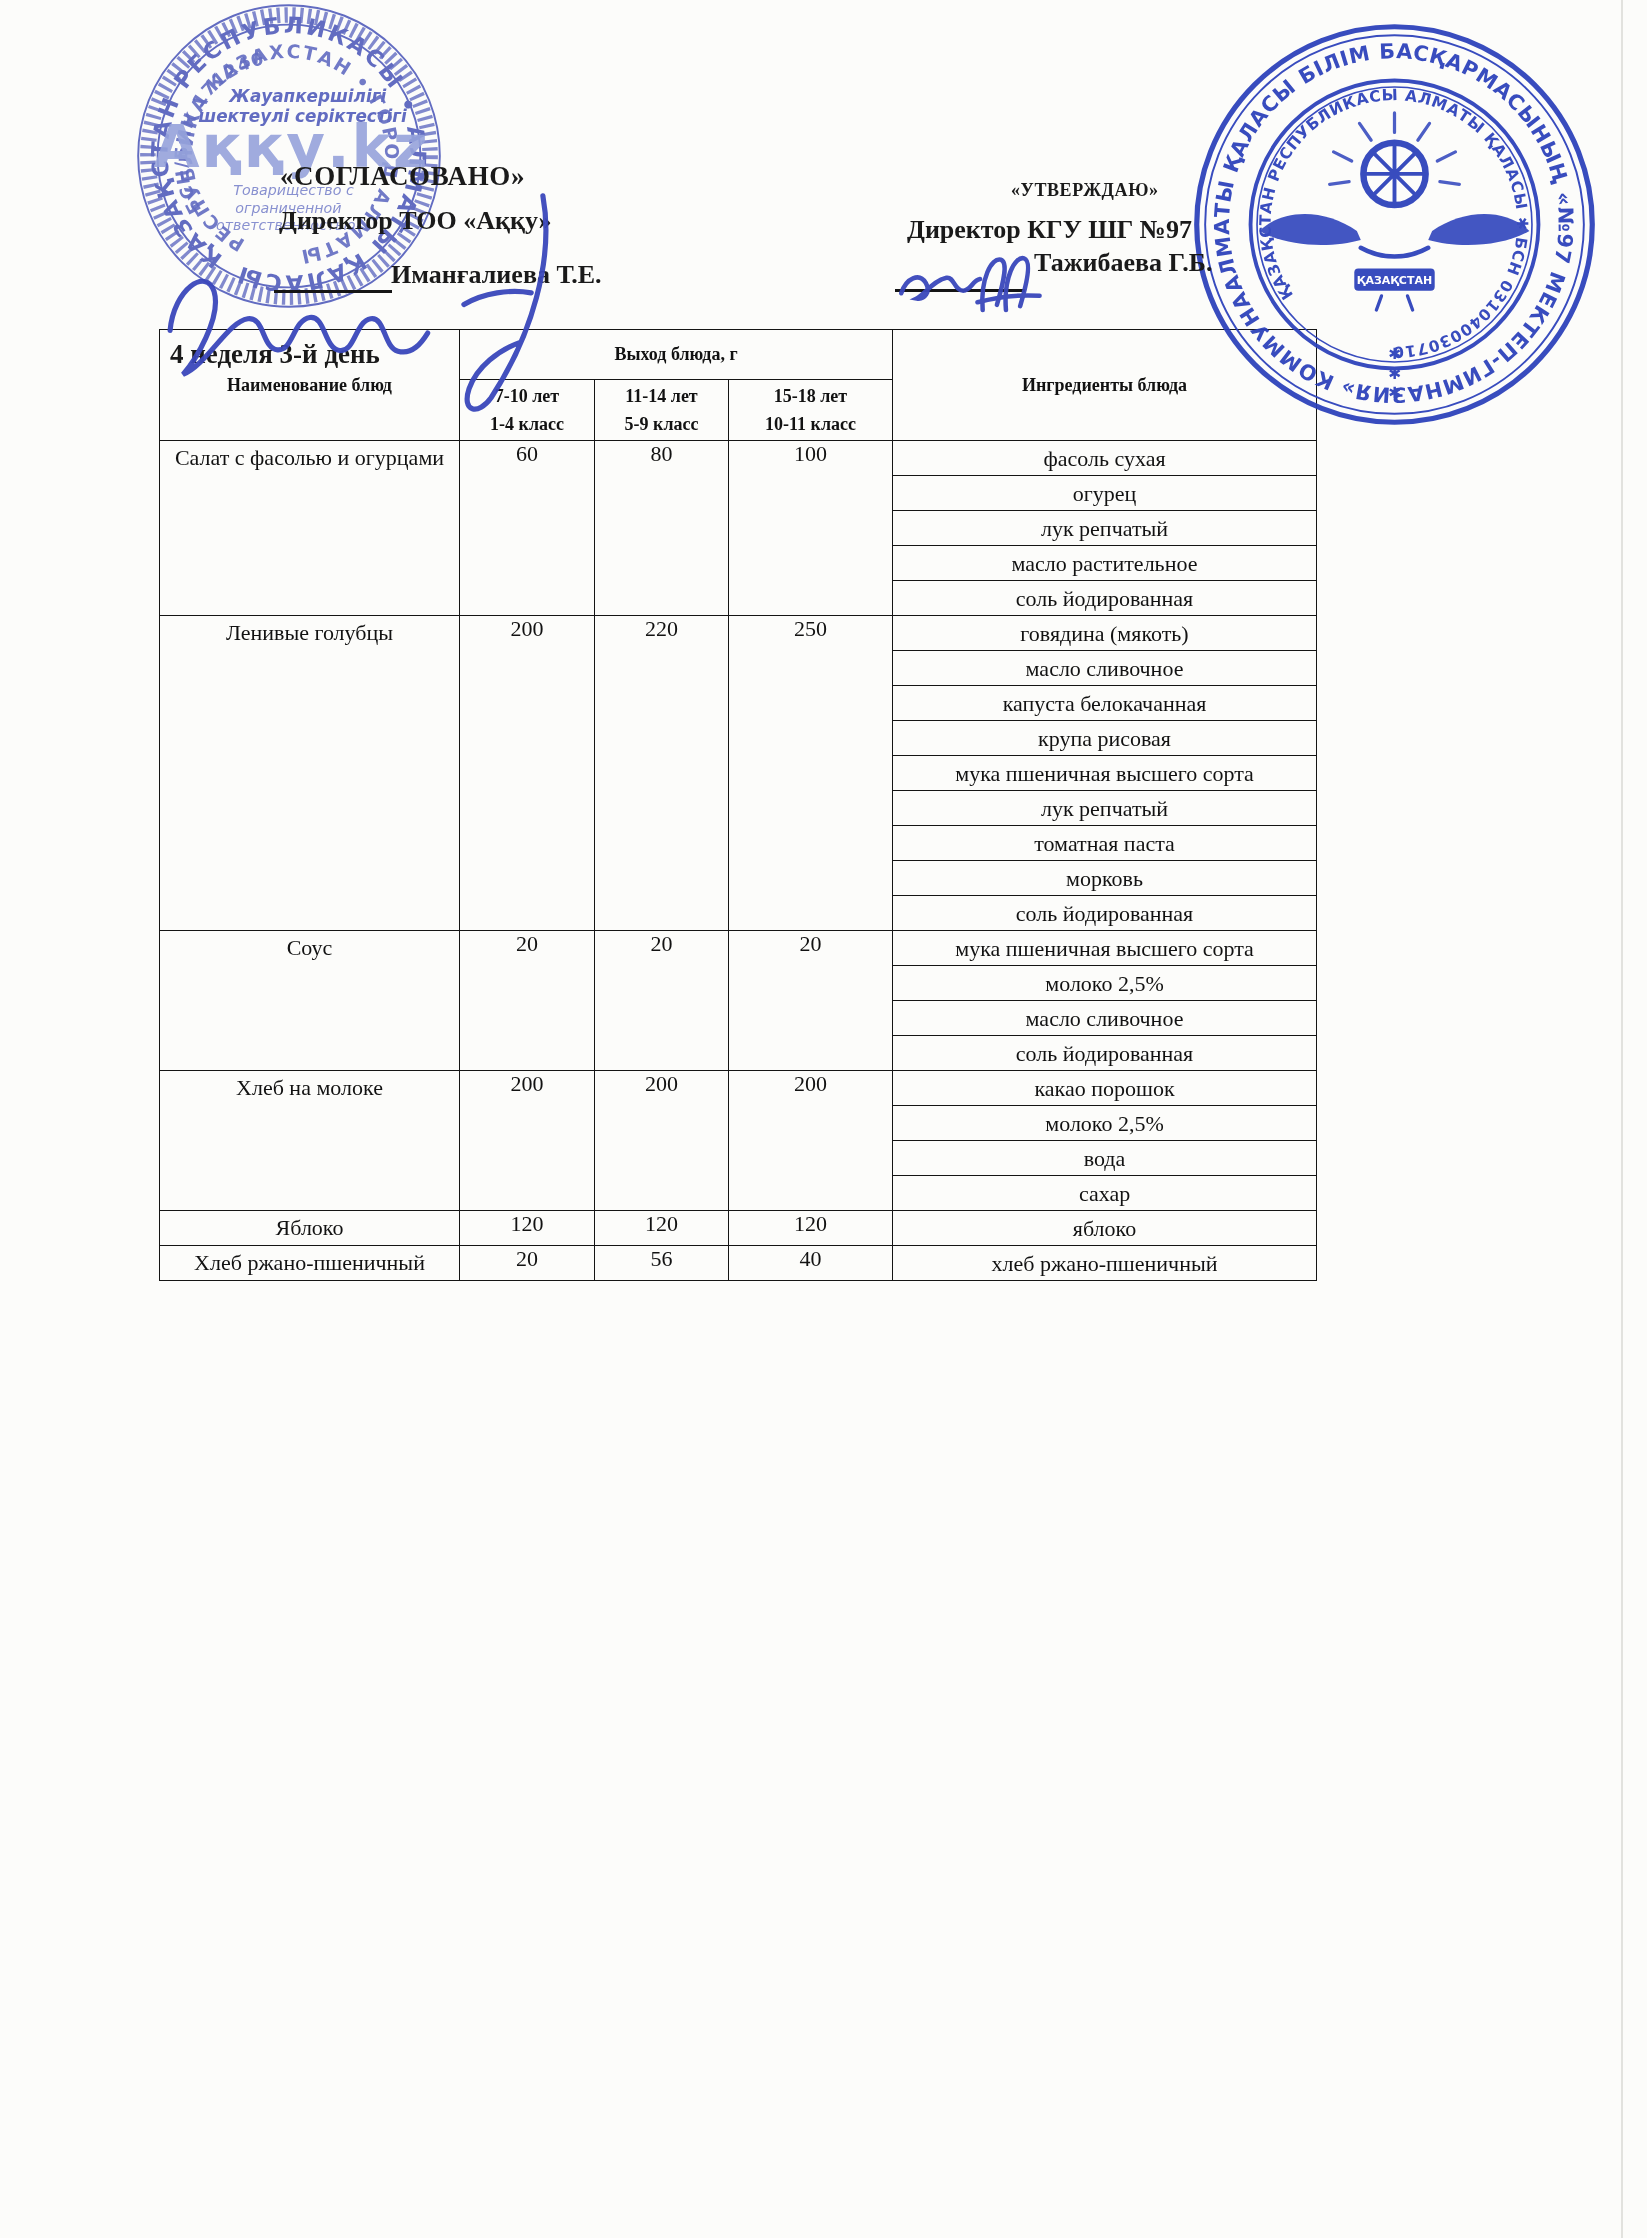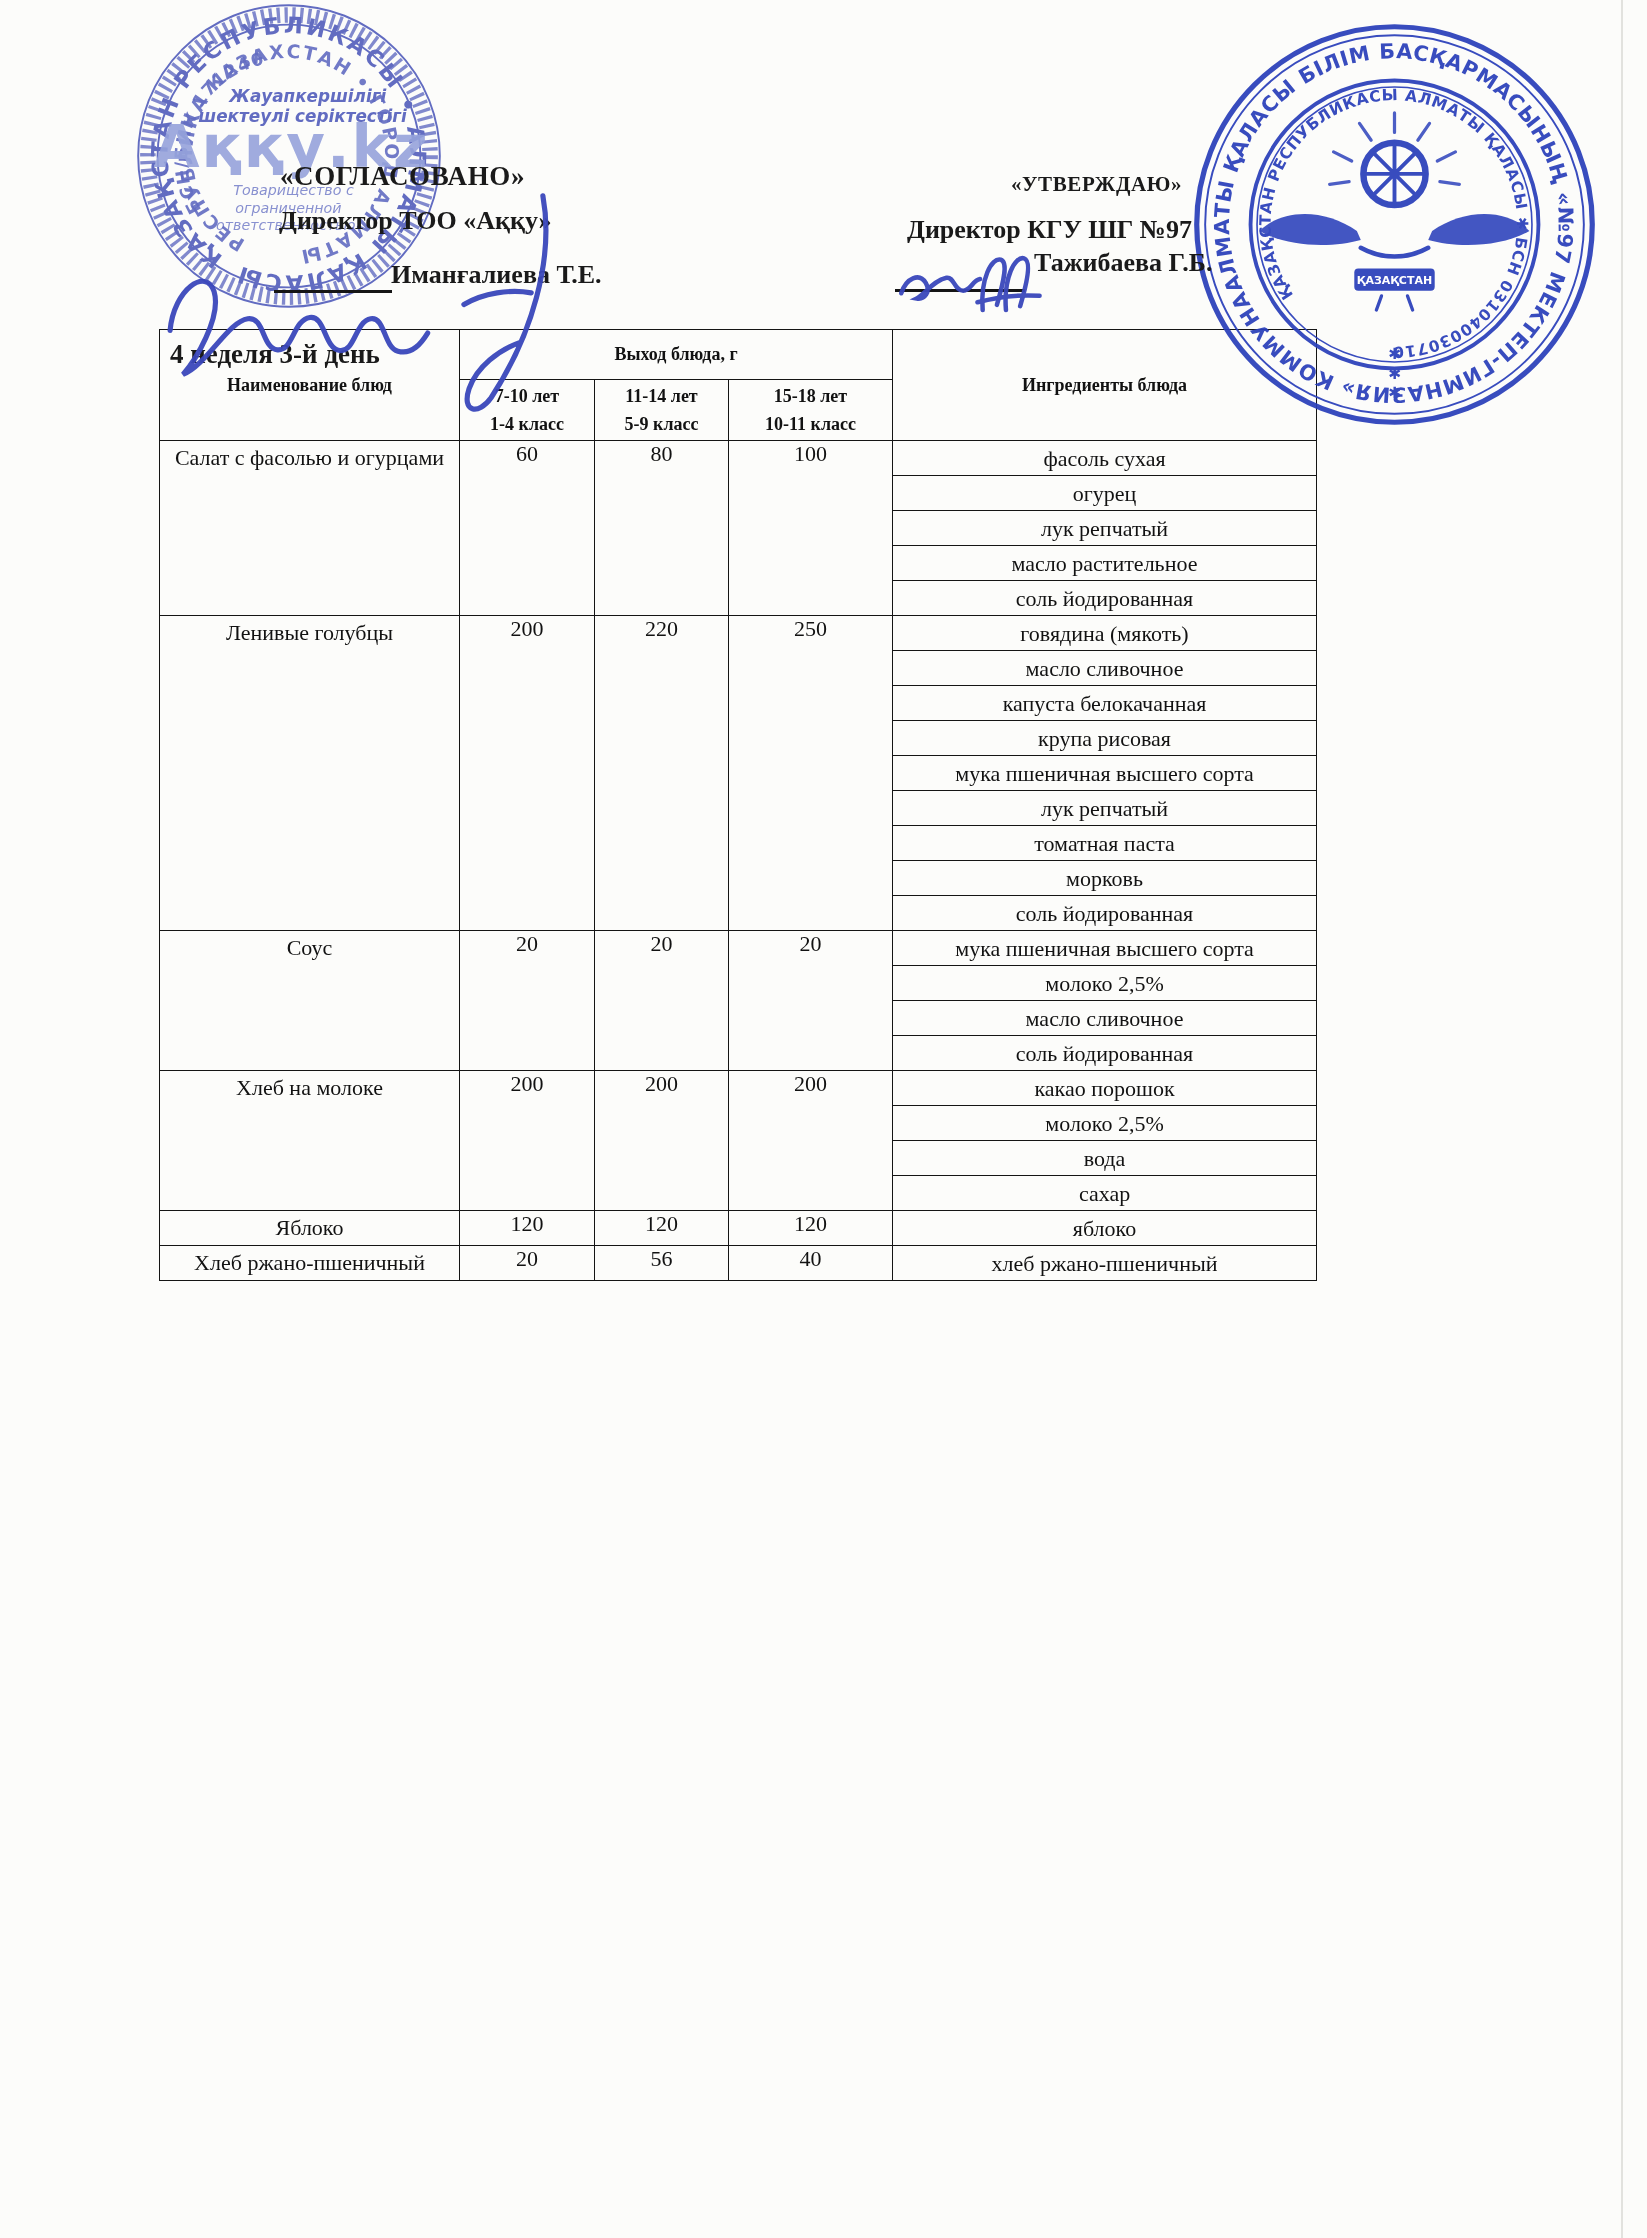--- a/index.html
+++ b/index.html
@@ -9,21 +9,21 @@
     background:#fcfcfa;
     overflow:hidden;
     font-family:"Liberation Serif","DejaVu Serif",serif;
     color:#161616;
   }
   
   .doc-text{position:absolute;font-weight:700;color:#1a1a1a;z-index:6;white-space:nowrap;}
   .t-soglasovano{left:280px;top:161px;font-size:27px;letter-spacing:0.6px;}
   .t-dir-too{left:279px;top:206px;font-size:26px;}
   .t-imangalieva{left:391px;top:260px;font-size:26px;}
-  .t-utverzhdayu{left:1011px;top:172px;font-size:21px;letter-spacing:0.6px;}
+  .t-utverzhdayu{left:1011px;top:180px;font-size:18px;letter-spacing:0.6px;}
   .t-dir-kgu{left:907px;top:215px;font-size:26px;}
   .t-tazhibaeva{left:1034px;top:248px;font-size:26px;}
   .t-week{left:170px;top:339px;font-size:27px;}
   .sig-underline{position:absolute;background:#151515;height:2.6px;z-index:5;}
   .u-left{left:274px;top:290px;width:118px;}
   .u-right{left:895px;top:289px;width:130px;}
   
   table.menu{
     position:absolute;left:159px;top:329px;z-index:2;
     border-collapse:collapse;table-layout:fixed;

